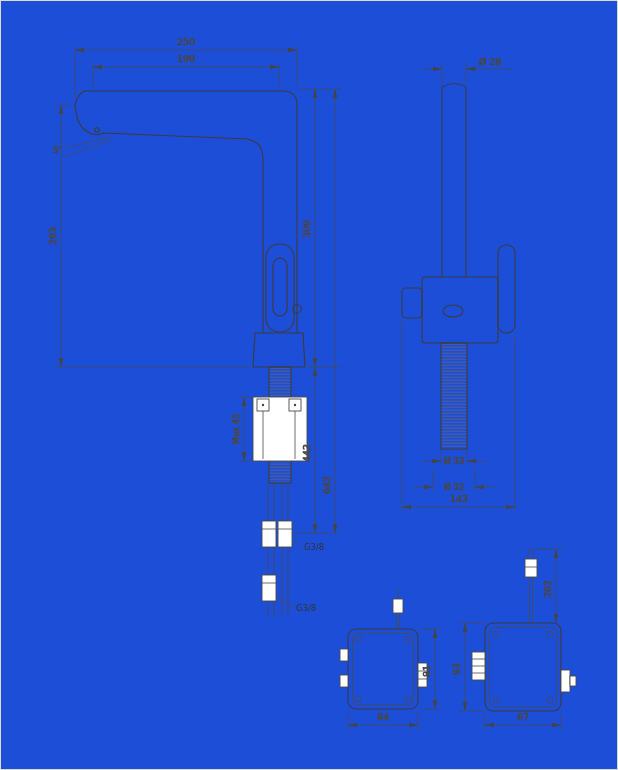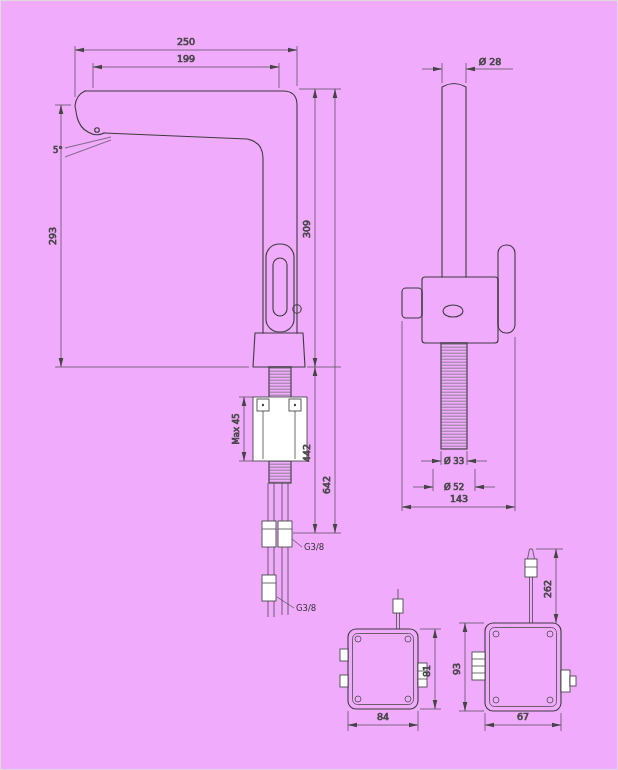--- a/index.html
+++ b/index.html
@@ -1,16 +1,16 @@
 <!DOCTYPE html>
 <html><head>
 <meta charset="utf-8">
 <style>
   html,body{margin:0;padding:0;background:#ffffff;}
-  .canvas{width:618px;height:770px;background:#f0abfc;border:1px solid #dcdcdc;box-sizing:border-box;position:relative;overflow:hidden;}
+  .canvas{width:618px;height:770px;background:#1d4ed8;border:1px solid #dcdcdc;box-sizing:border-box;position:relative;overflow:hidden;}
   svg{display:block;}
   .outline{fill:none;stroke:#3c3c3c;stroke-width:1.1;stroke-linejoin:round;stroke-linecap:round;}
   .thin{fill:none;stroke:#4a4a4a;stroke-width:0.8;}
   .dim{fill:none;stroke:#4a4a4a;stroke-width:0.7;}
   .shank{fill:url(#threads);stroke:#3c3c3c;stroke-width:1.1;}
   .whitebox{fill:#ffffff;stroke:#4a4a4a;stroke-width:0.9;}
   text{font-family:"DejaVu Sans","Liberation Sans",sans-serif;font-size:9.5px;fill:#333333;}
   .small{font-size:8.5px;}
 </style>
 </head>

